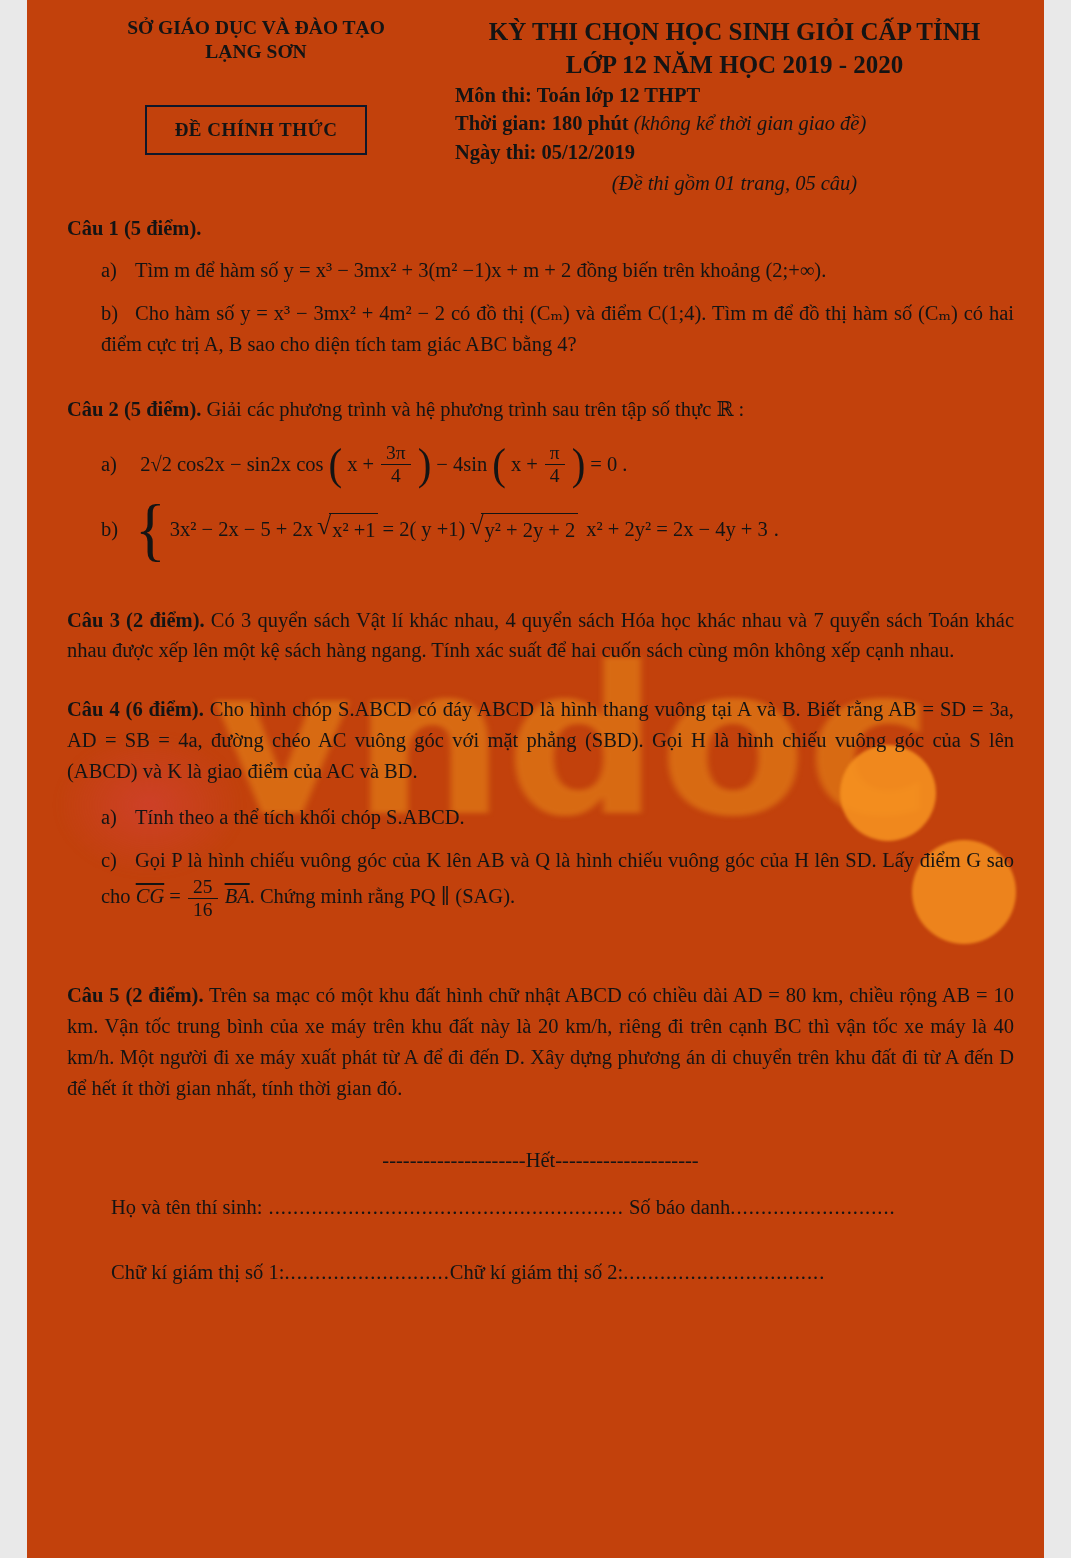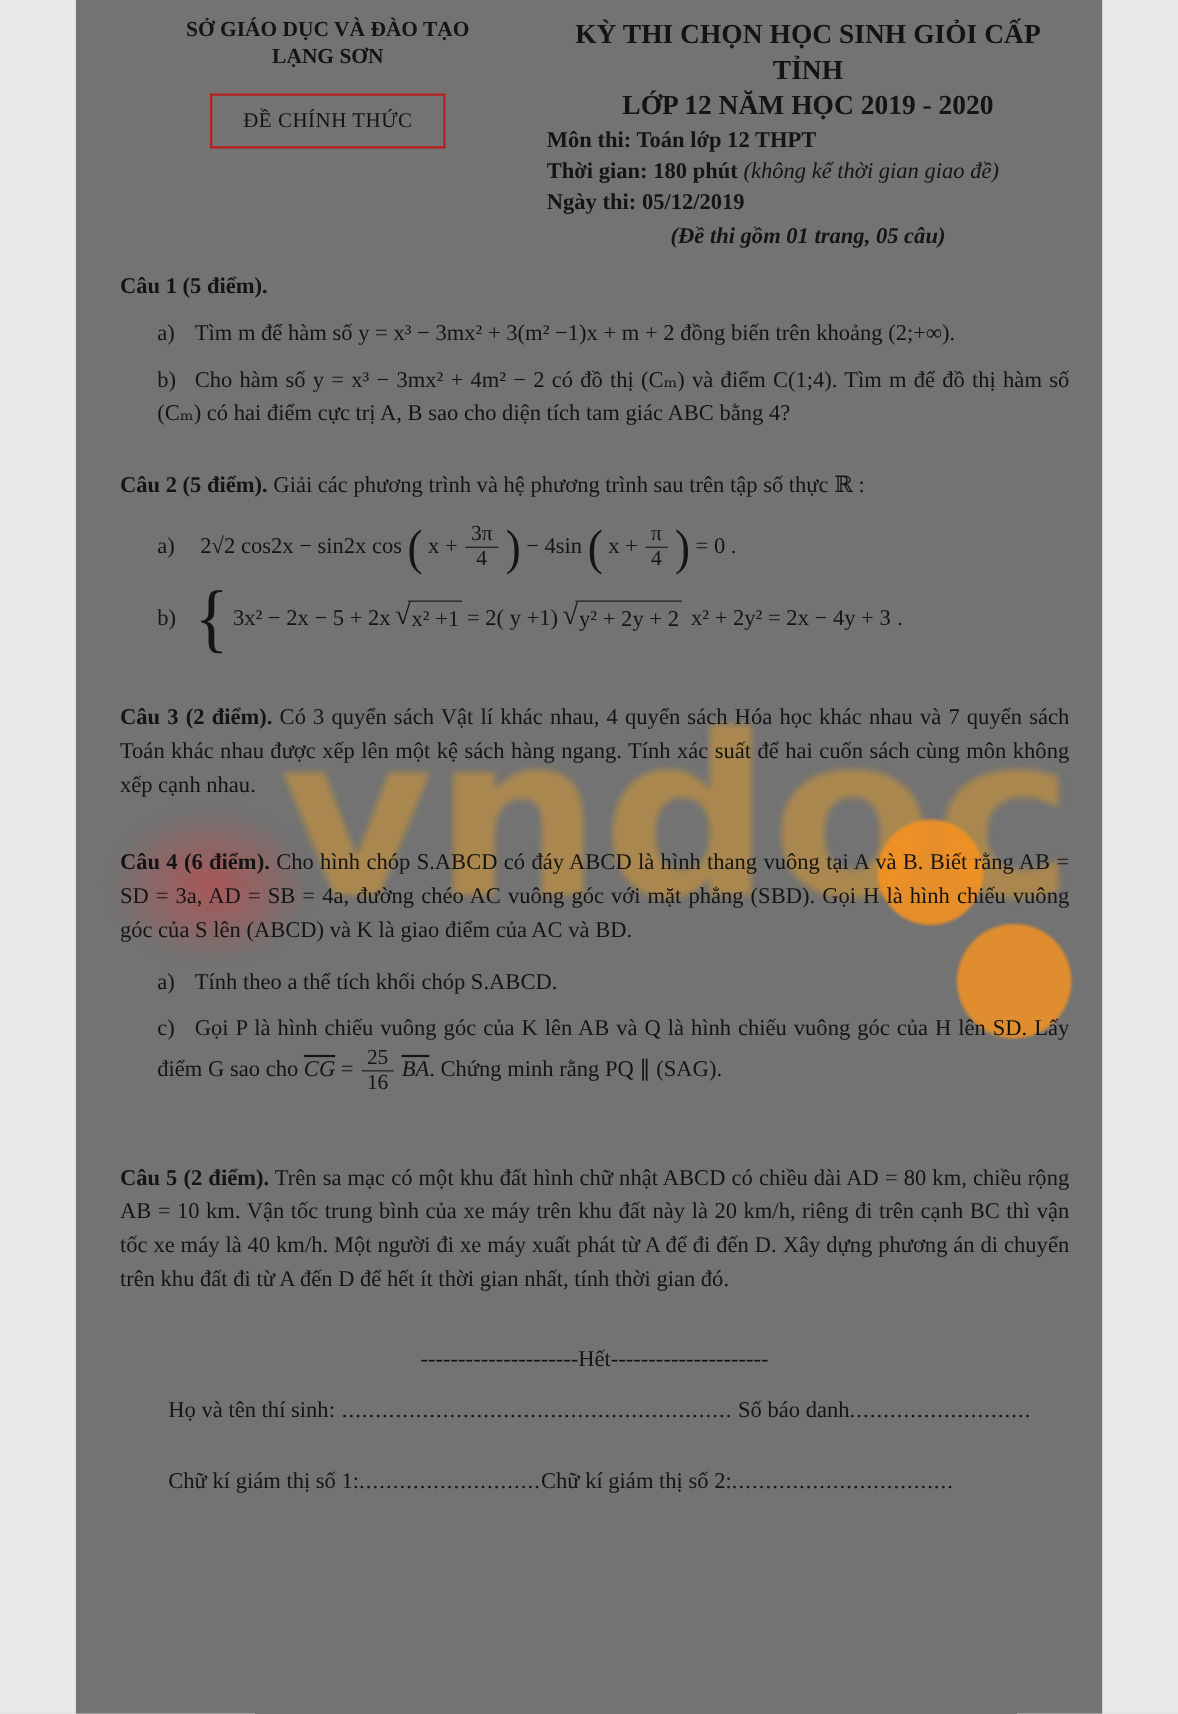--- a/index.html
+++ b/index.html
@@ -1,44 +1,44 @@
 <!DOCTYPE html>
 <html lang="vi"><head>
 <meta charset="utf-8">
 <style>
   html,body { margin:0; padding:0; background:#e9e9e9; }
   .page {
     position:relative;
-    width:933px; min-height:1558px;
+    width:1017px; min-height:1558px;
     margin:0 auto;
-    background:#737373;
+    background:#c2410c;
     color:#141414;
     font-family:"Liberation Serif","DejaVu Serif",serif;
     font-size:20.5px; line-height:1.5;
     padding:16px 30px 24px 40px;
     box-sizing:border-box;
     overflow:hidden;
   }
   .content { position:relative; z-index:1; }
 
   
   .header { display:flex; align-items:flex-start; }
   .head-left { width:378px; text-align:center; }
   .head-left .org { font-weight:bold; font-size:19.5px; line-height:1.25; }
   .official-box {
-    display:inline-block; border:2px solid #b91c1c;
-    padding:9px 28px; margin-top:20px;
-    font-size:19px; font-weight:normal; letter-spacing:.5px;
+    display:inline-block; border:2px solid #0f172a;
+    padding:9px 28px; margin-top:40px;
+    font-size:19px; font-weight:bold; letter-spacing:.5px;
   }
   .head-right { flex:1; padding-left:10px; }
   .head-right .c { text-align:center; font-weight:bold; font-size:25px; line-height:1.3; }
   .head-right .l { text-align:left; line-height:1.38; }
   .bold { font-weight:bold; }
   .it { font-style:italic; }
-  .note-line { text-align:center; font-style:italic; font-weight:bold; margin-top:2px; }
+  .note-line { text-align:center; font-style:italic; font-weight:normal; margin-top:2px; }
 
   
   .q { margin-top:26px; }
   .q p { margin:0; text-align:justify; }
   .qlabel { font-weight:bold; }
   .part { margin:12px 0 12px 34px; text-align:justify; }
   .plabel { display:inline-block; min-width:34px; }
 
   
   .mathline { display:inline-flex; align-items:center; flex-wrap:wrap; gap:5px; }
@@ -174,21 +174,21 @@
       </div>
     </section>
 
     <section class="q" style="margin-top:46px;">
       <p>
         <span class="qlabel">Câu 3 (2 điểm).</span>
         <span>Có 3 quyển sách Vật lí khác nhau, 4 quyển sách Hóa học khác nhau và 7 quyển sách Toán khác nhau được xếp lên một kệ sách hàng ngang. Tính xác suất để hai cuốn sách cùng môn không xếp cạnh nhau.</span>
       </p>
     </section>
 
-    <section class="q" style="margin-top:40px;font-family:Liberation Serif, serif;">
+    <section class="q" style="margin-top:28px;">
       <p>
         <span class="qlabel">Câu 4 (6 điểm).</span>
         <span>Cho hình chóp S.ABCD có đáy ABCD là hình thang vuông tại A và B. Biết rằng AB = SD = 3a, AD = SB = 4a, đường chéo AC vuông góc với mặt phẳng (SBD). Gọi H là hình chiếu vuông góc của S lên (ABCD) và K là giao điểm của AC và BD.</span>
       </p>
       <div class="part" style="margin-top:16px;">
         <span class="plabel">a)</span><span>Tính theo a thể tích khối chóp S.ABCD.</span>
       </div>
       <div class="part">
         <span class="plabel">c)</span><span>Gọi P là hình chiếu vuông góc của K lên AB và Q là hình chiếu vuông góc của H lên SD. Lấy điểm G sao cho</span>
         <span class="ovl">CG</span>

